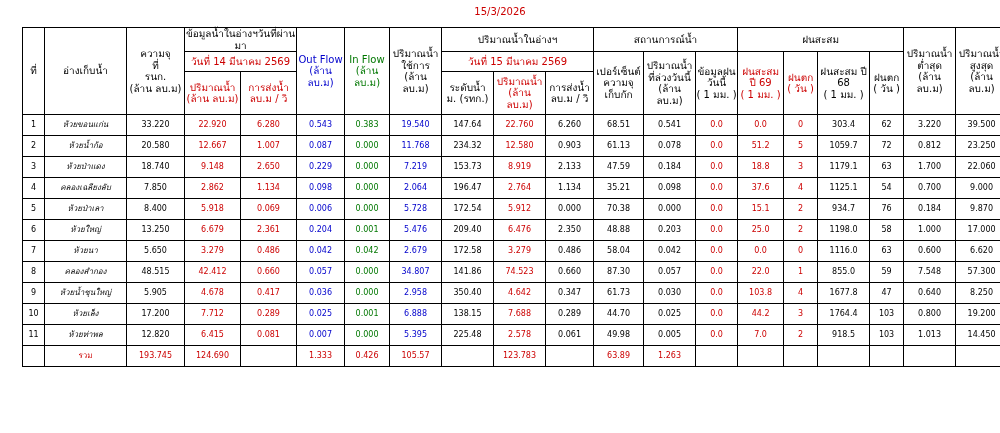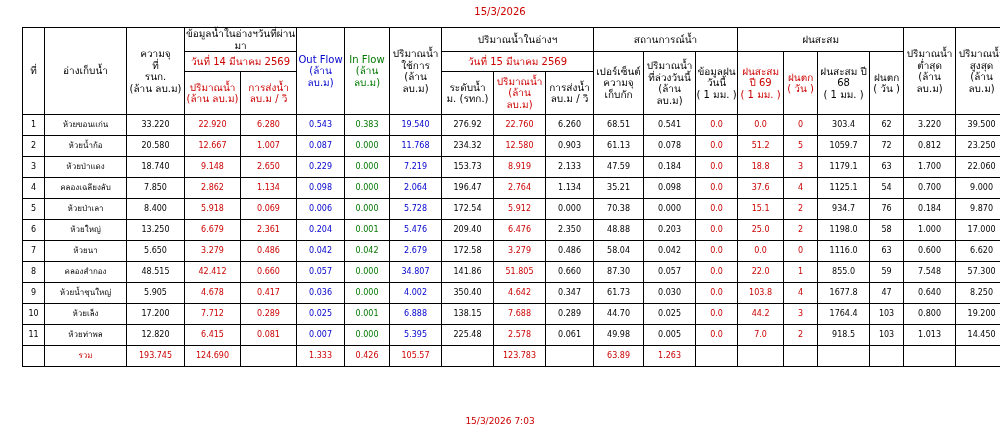--- a/index.html
+++ b/index.html
@@ -70,20 +70,21 @@
     height: 20px;
     font-size: 8px;
   }
   .c-black { color: #000000; }
   .c-red { color: #cc0000; }
   .c-green { color: #007700; }
   .c-blue { color: #0000cc; }
   .name-cell {
     text-align: left;
     padding-left: 4px;
+    font-style: italic;
   }
   .sum-row td {
     height: 20px;
     color: #cc0000;
     font-size: 8px;
   }
   .tall {
     height: 86px;
   }
   .sub-line { display: block; text-align: center; }
@@ -225,21 +226,21 @@
       <tbody id="rows-body">
           <tr class="body-row">
             <td class="c-black">1</td>
             <td class="c-black name-cell">ห้วยขอนแก่น</td>
             <td class="c-black">33.220</td>
             <td class="c-red">22.920</td>
             <td class="c-red">6.280</td>
             <td class="c-blue">0.543</td>
             <td class="c-green">0.383</td>
             <td class="c-blue">19.540</td>
-            <td class="c-black">276.92</td>
+            <td class="c-black">147.64</td>
             <td class="c-red">22.760</td>
             <td class="c-black">6.260</td>
             <td class="c-black">68.51</td>
             <td class="c-black">0.541</td>
             <td class="c-red">0.0</td>
             <td class="c-red">0.0</td>
             <td class="c-red">0</td>
             <td class="c-black">303.4</td>
             <td class="c-black">62</td>
             <td class="c-black">3.220</td>
@@ -380,41 +381,41 @@
           <tr class="body-row">
             <td class="c-black">8</td>
             <td class="c-black name-cell">คลองสำกอง</td>
             <td class="c-black">48.515</td>
             <td class="c-red">42.412</td>
             <td class="c-red">0.660</td>
             <td class="c-blue">0.057</td>
             <td class="c-green">0.000</td>
             <td class="c-blue">34.807</td>
             <td class="c-black">141.86</td>
-            <td class="c-red">51.805</td>
+            <td class="c-red">74.523</td>
             <td class="c-black">0.660</td>
             <td class="c-black">87.30</td>
             <td class="c-black">0.057</td>
             <td class="c-red">0.0</td>
             <td class="c-red">22.0</td>
             <td class="c-red">1</td>
             <td class="c-black">855.0</td>
             <td class="c-black">59</td>
             <td class="c-black">7.548</td>
             <td class="c-black">57.300</td>
           </tr>
           <tr class="body-row">
             <td class="c-black">9</td>
             <td class="c-black name-cell">ห้วยน้ำชุนใหญ่</td>
             <td class="c-black">5.905</td>
             <td class="c-red">4.678</td>
             <td class="c-red">0.417</td>
             <td class="c-blue">0.036</td>
             <td class="c-green">0.000</td>
-            <td class="c-blue">4.002</td>
+            <td class="c-blue">2.958</td>
             <td class="c-black">350.40</td>
             <td class="c-red">4.642</td>
             <td class="c-black">0.347</td>
             <td class="c-black">61.73</td>
             <td class="c-black">0.030</td>
             <td class="c-red">0.0</td>
             <td class="c-red">103.8</td>
             <td class="c-red">4</td>
             <td class="c-black">1677.8</td>
             <td class="c-black">47</td>
@@ -484,15 +485,14 @@
             <td></td>
             <td></td>
             <td></td>
             <td></td>
             <td></td>
           </tr>
         </tbody>
     </table>
   </div>
 
-  <div class="doc-date-bottom">15/3/2026 7:03</div>
 
 </div>
 
 </body></html>

